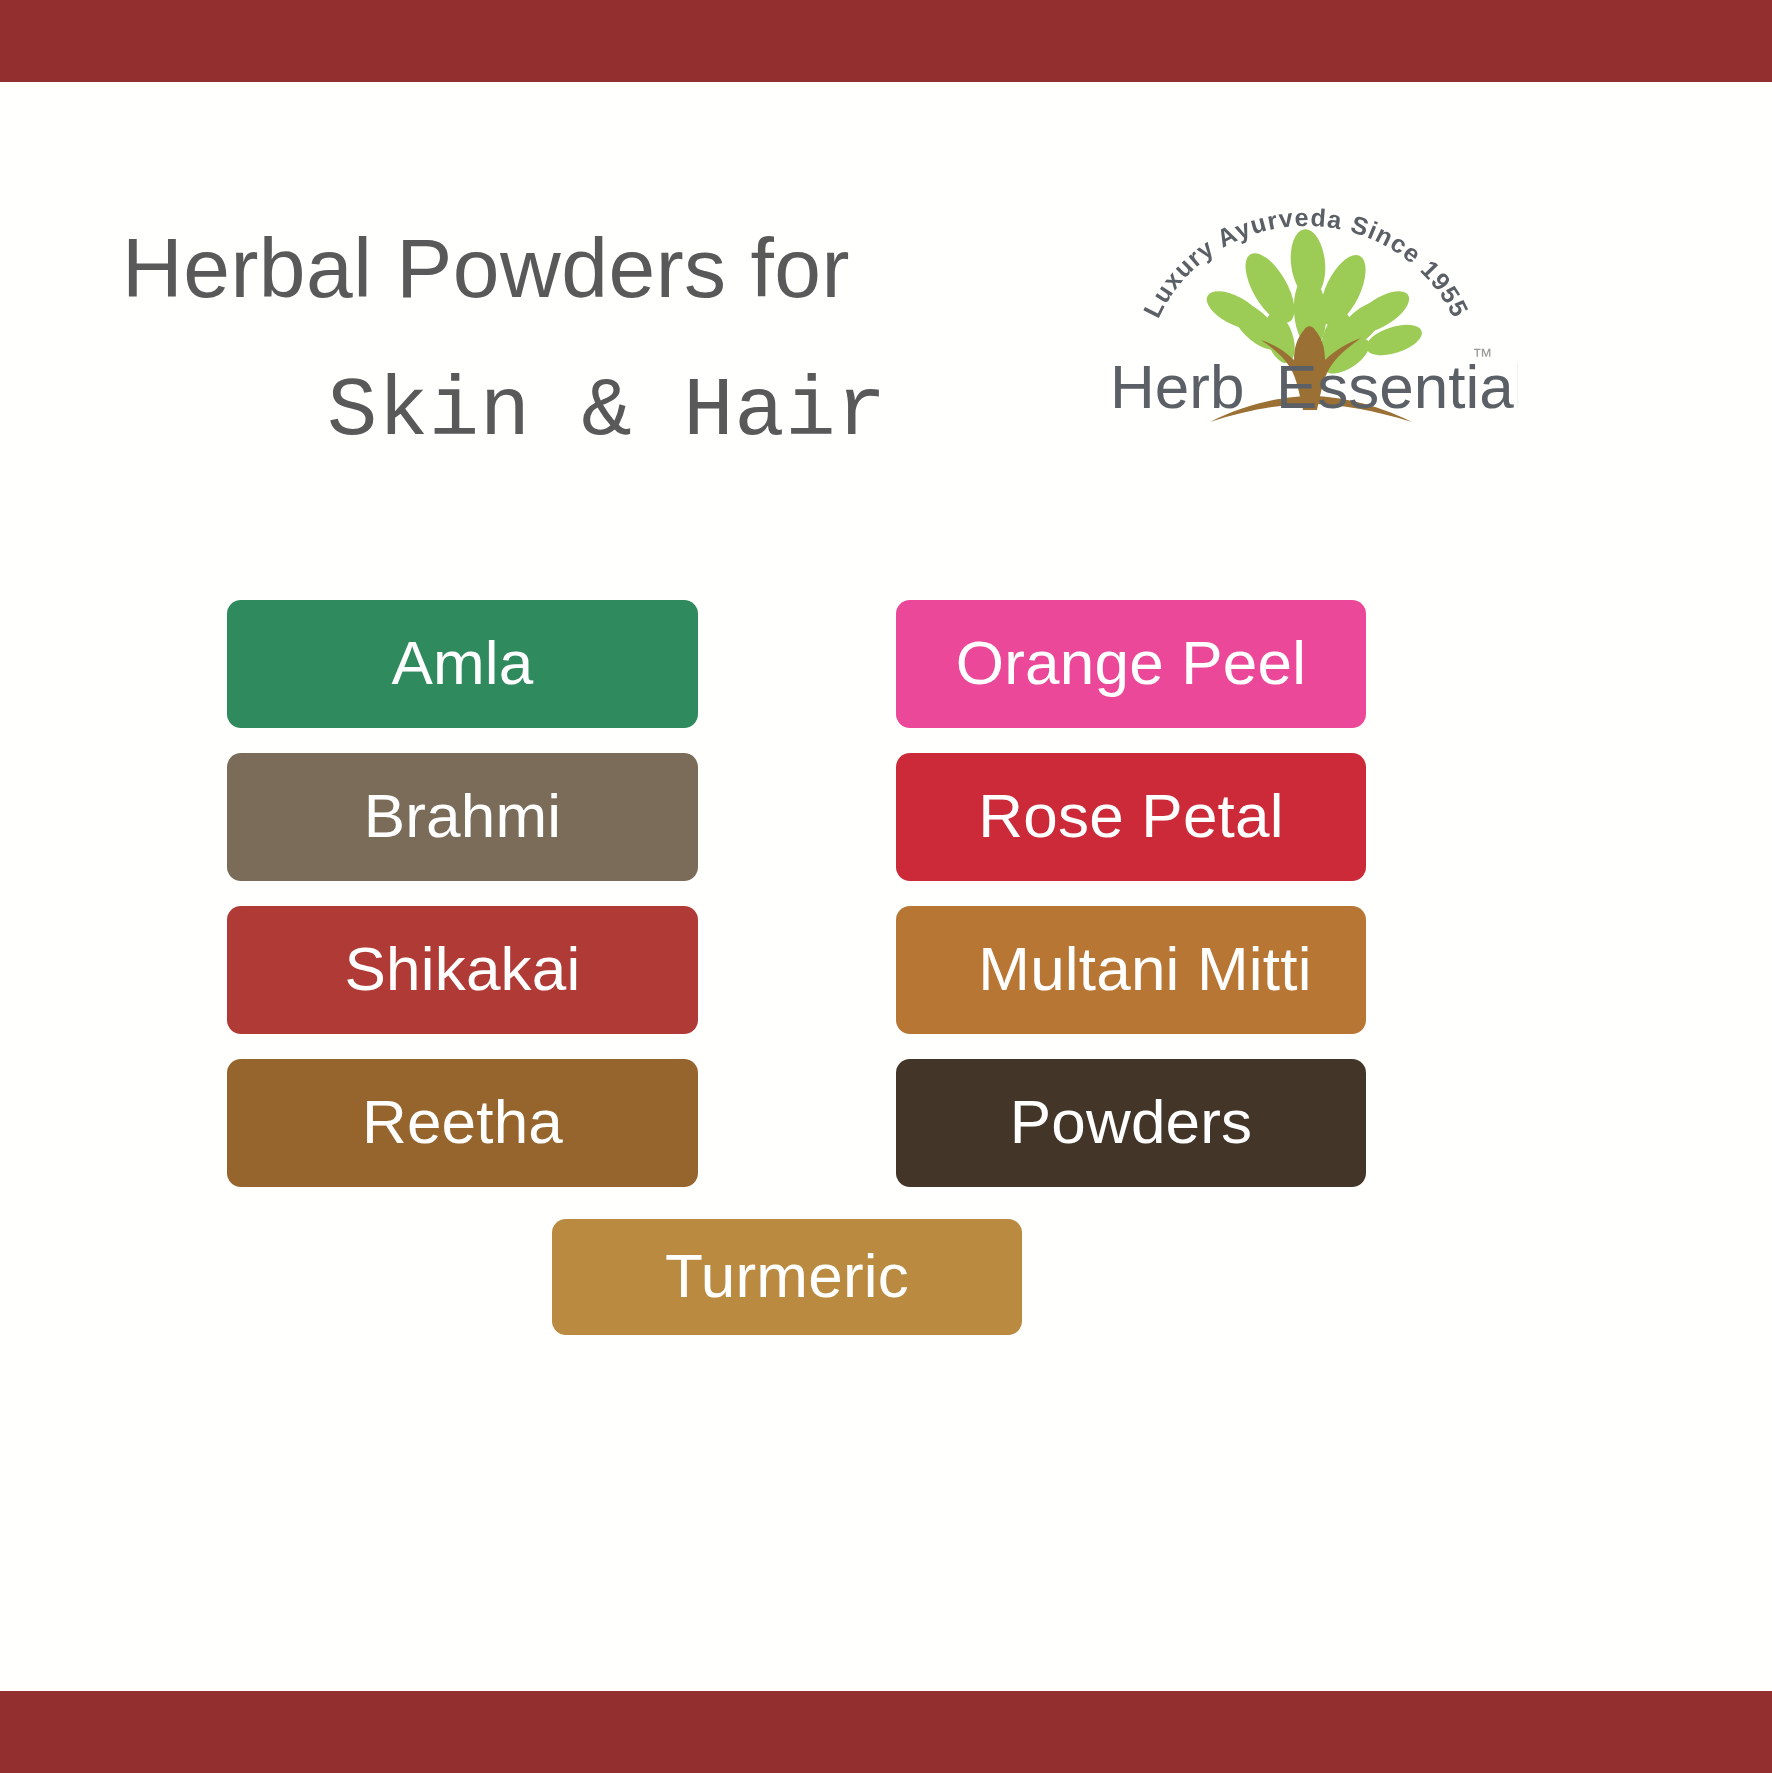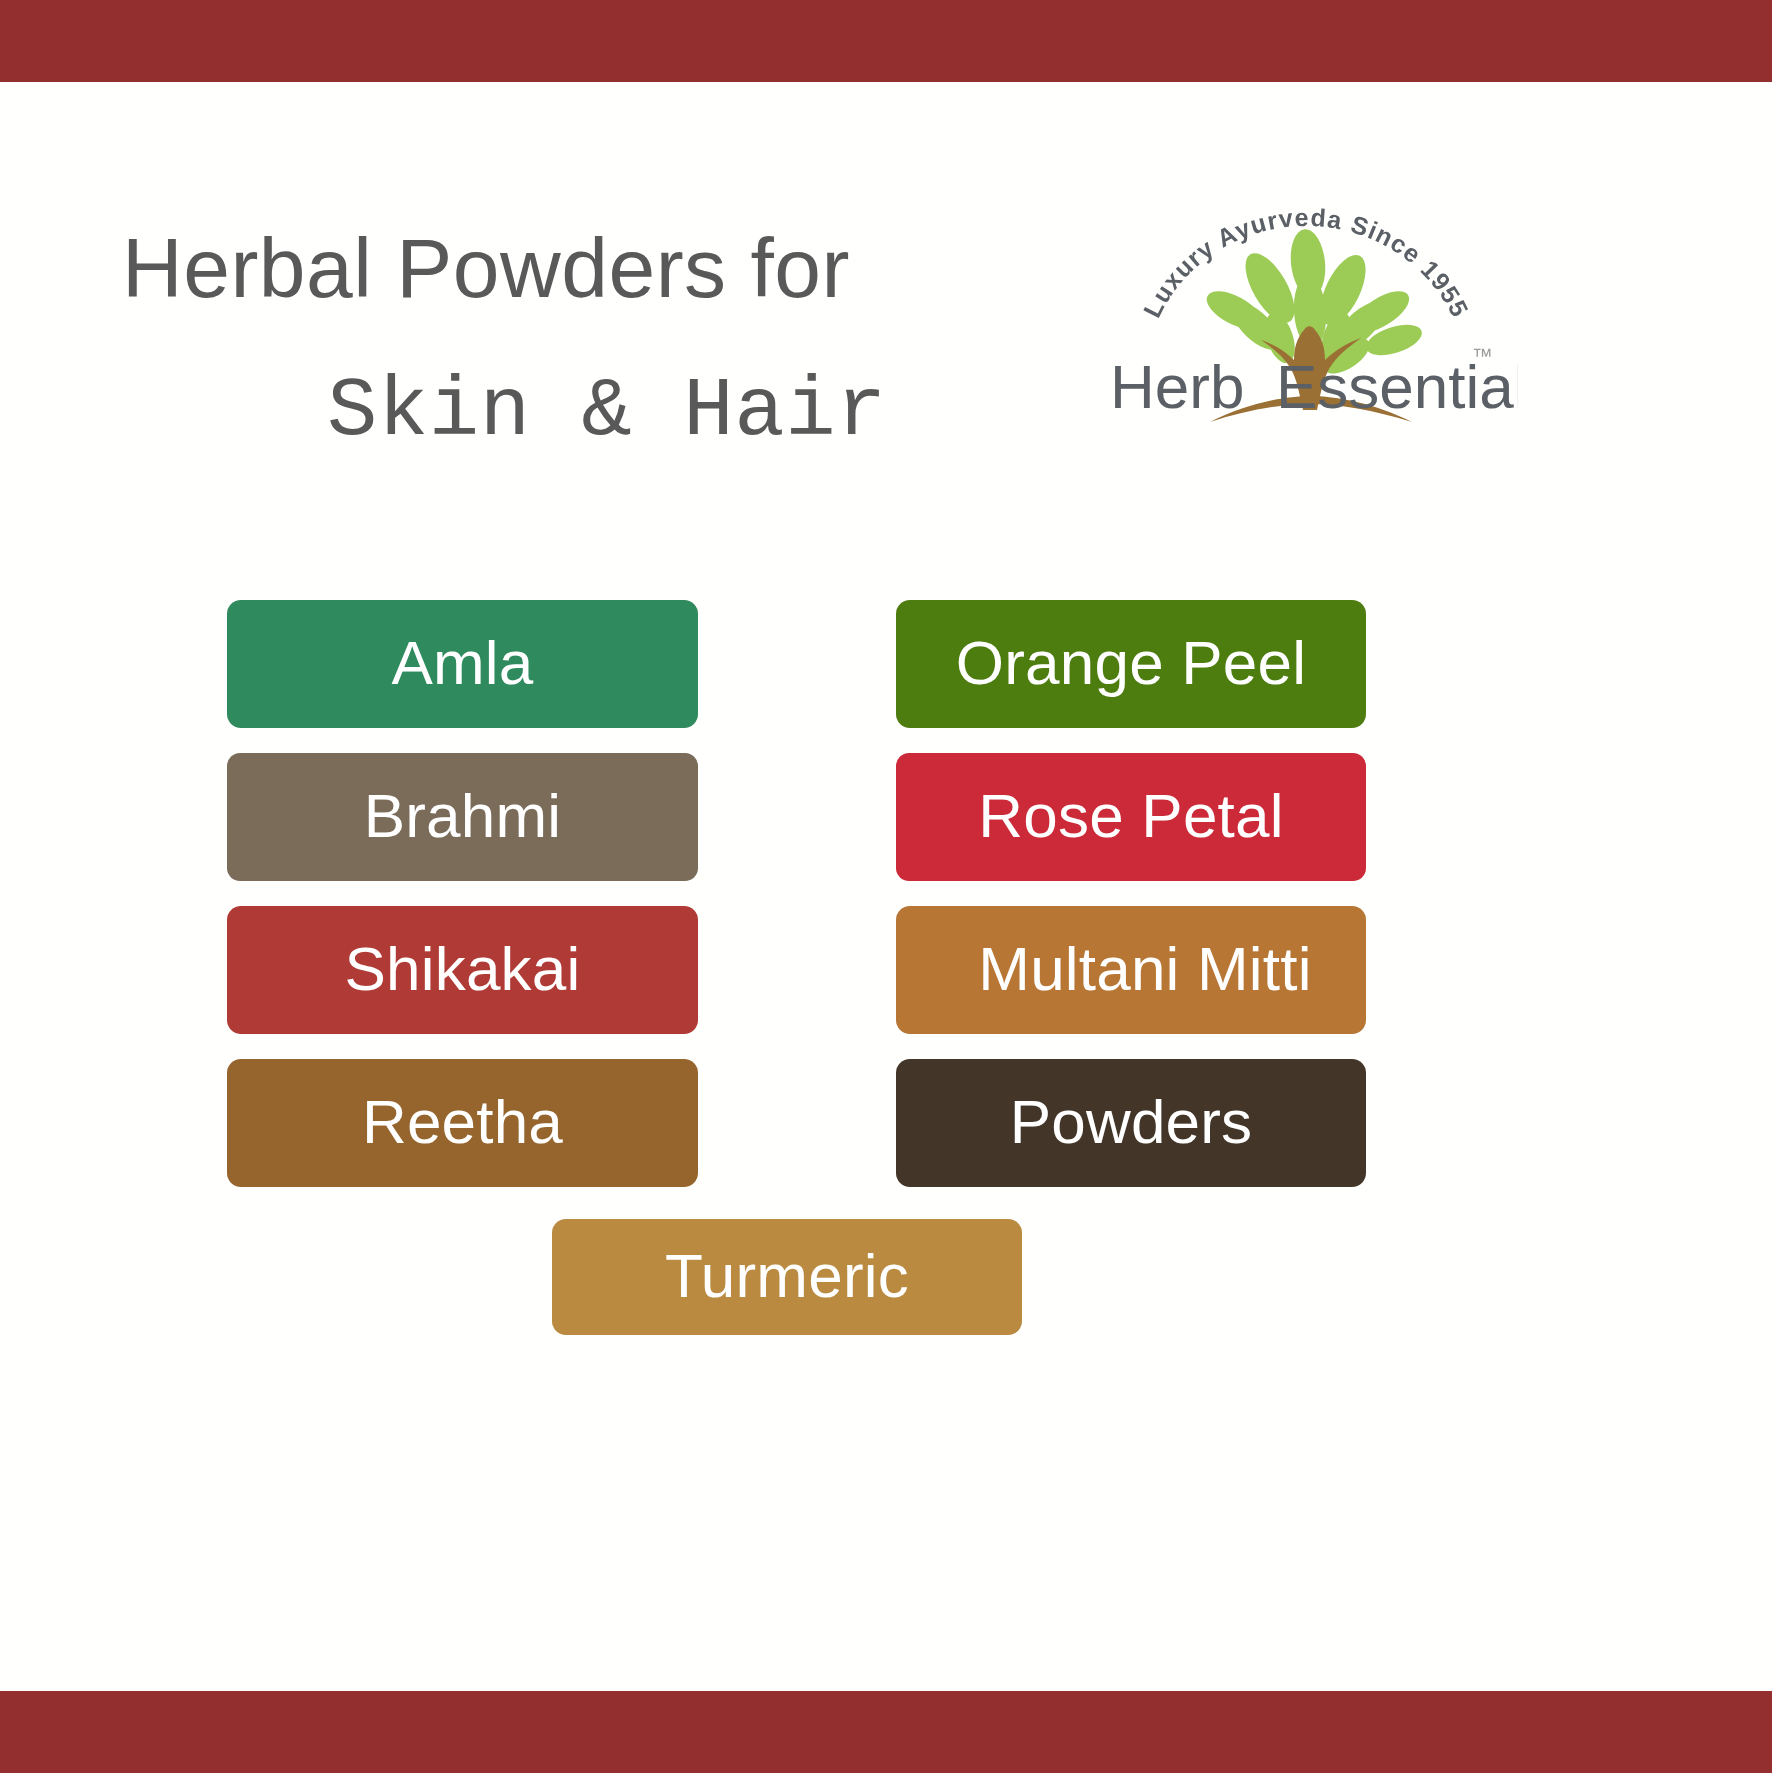--- a/index.html
+++ b/index.html
@@ -80,21 +80,21 @@
   .chip span { display: block; white-space: nowrap; }
 
   
   .col-left  { left: 227px; width: 471px; height: 128px; }
   
   .col-right { left: 896px; width: 470px; height: 128px; }
   
   .col-center{ left: 552px; width: 470px; height: 116px; }
 
   .row1 { top: 600px; }
-  .row2 { top: 753px; border-radius: 13px; }
+  .row2 { top: 753px; }
   .row3 { top: 906px; }
   .row4 { top: 1059px; }
   .row5 { top: 1219px; }
 </style>
 </head>
 <body>
 
 <div id="canvas" style="background: rgb(255, 255, 254);">
 
   <div class="bar" id="bar-top" style="background: rgb(147, 47, 47);"></div>
@@ -157,21 +157,21 @@
     <div class="chip col-left row2" style="background: rgb(123, 108, 90);">
       <span>Brahmi</span>
     </div>
     <div class="chip col-left row3" style="background: rgb(176, 59, 54);">
       <span>Shikakai</span>
     </div>
     <div class="chip col-left row4" style="background: rgb(150, 101, 46);">
       <span>Reetha</span>
     </div>
 
-    <div class="chip col-right row1" style="background: #4d7c0f;">
+    <div class="chip col-right row1" style="background: #ec4899;">
       <span>Orange Peel</span>
     </div>
     <div class="chip col-right row2" style="background: rgb(204, 42, 56);">
       <span>Rose Petal</span>
     </div>
     <div class="chip col-right row3" style="background: rgb(184, 118, 53); padding-left: 28px;">
       <span>Multani Mitti</span>
     </div>
     <div class="chip col-right row4" style="background: rgb(67, 54, 41);">
       <span>Powders</span>

